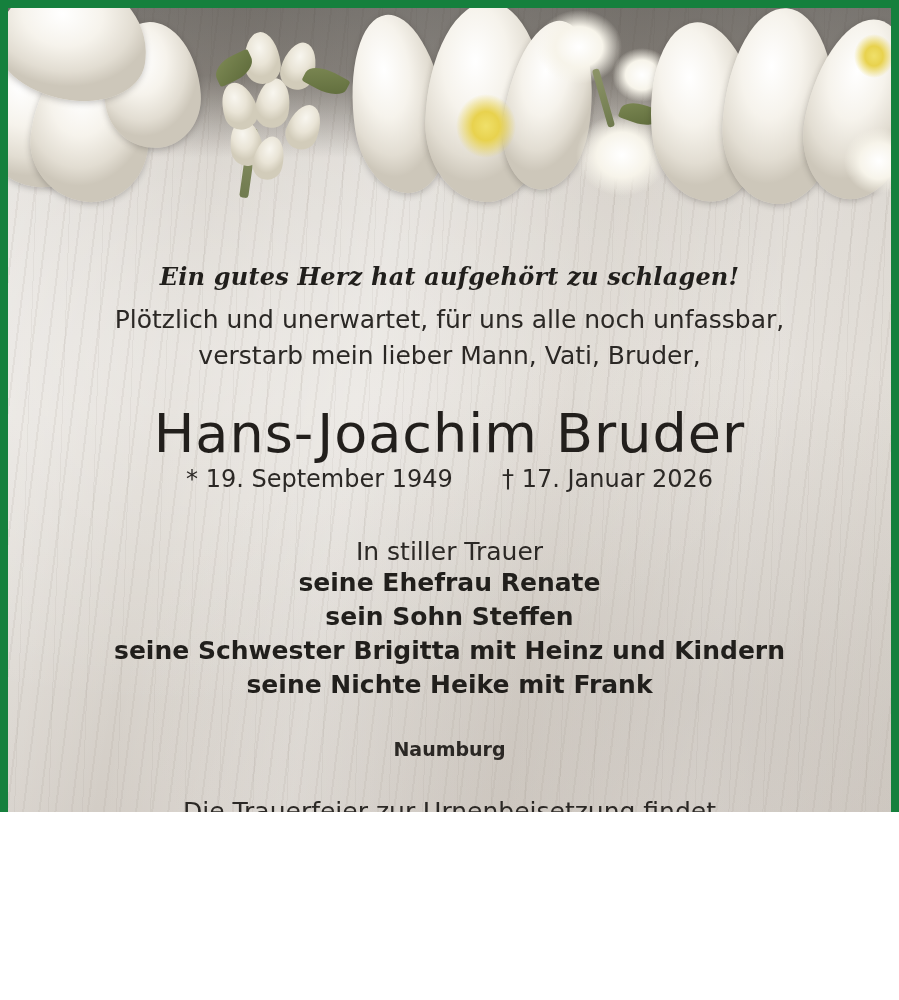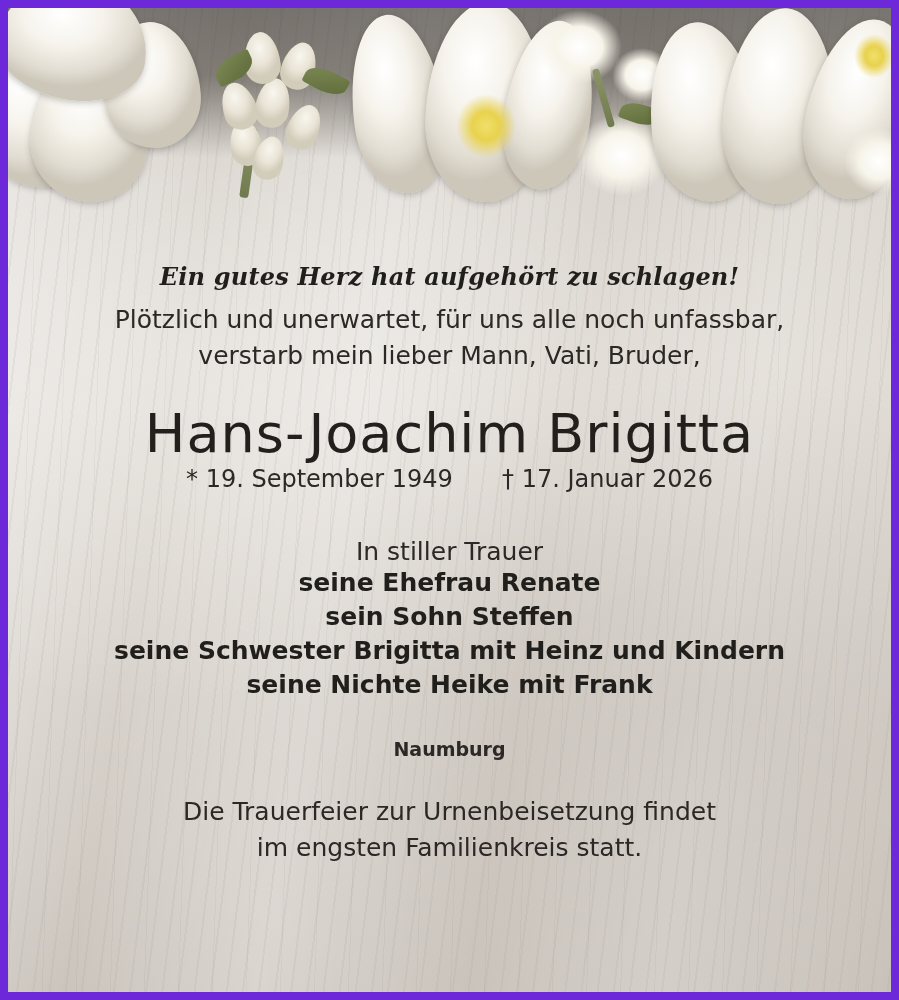--- a/index.html
+++ b/index.html
@@ -6,23 +6,23 @@
     margin: 0;
     padding: 0;
     background: #ffffff;
   }
   body {
     font-family: "DejaVu Sans", sans-serif;
   }
   .page {
     position: relative;
     width: 899px;
-    height: 1000px;
+    height: 812px;
     overflow: hidden;
-    background: #6d28d9;
+    background: #15803d;
     box-sizing: border-box;
   }
   .card {
     position: absolute;
     left: 8px;
     top: 8px;
     width: 883px;
     height: 984px;
     overflow: hidden;
     background:
@@ -197,21 +197,21 @@
     </div>
 
     <div class="content">
       <div class="verse">Ein gutes Herz hat aufgehört zu schlagen!</div>
 
       <div class="intro">
         <div>Plötzlich und unerwartet, für uns alle noch unfassbar,</div>
         <div>verstarb mein lieber Mann, Vati, Bruder,</div>
       </div>
 
-      <div class="name">Hans-Joachim Brigitta</div>
+      <div class="name">Hans-Joachim Bruder</div>
 
       <div class="dates">
         <span>* 19. September 1949</span>
         <span class="sep"></span>
         <span>† 17. Januar 2026</span>
       </div>
 
       <div class="mourn-intro">In stiller Trauer</div>
 
       <div class="mourners">

